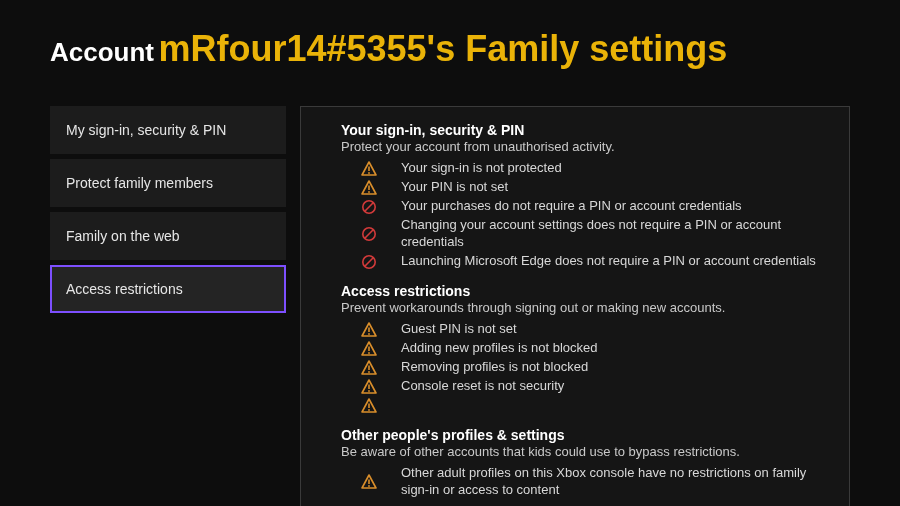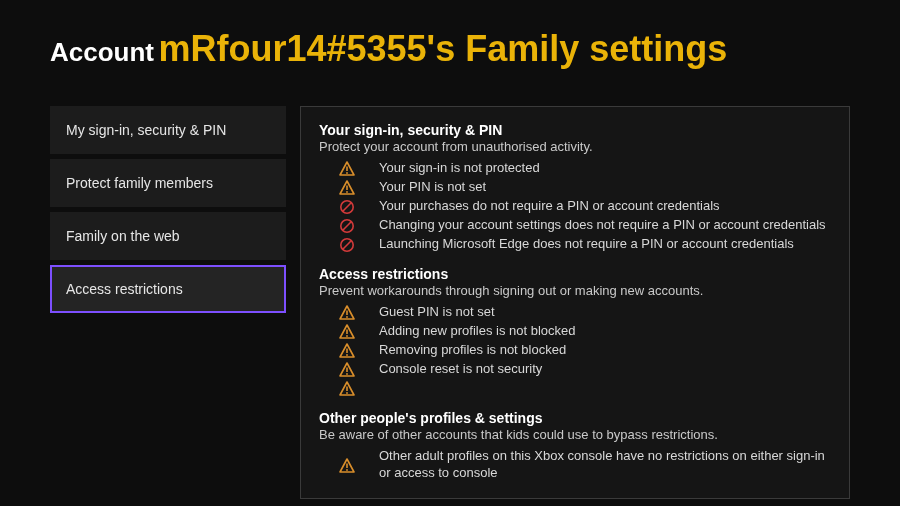--- a/index.html
+++ b/index.html
@@ -53,21 +53,21 @@
     background: #242424;
   }
   .panel {
     flex: 1;
     border: 1px solid #3a3a3a;
     background: #151515;
     padding: 14px 18px 16px 18px;
     font-size: 13px;
     line-height: 1.3;
   }
-  .section { margin-bottom: 12px; }
+  .section { margin-bottom: 12px; margin-left: 22px; }
   .section:last-child { margin-bottom: 0; }
   .section-title {
     font-weight: 600;
     color: #ffffff;
     font-size: 14px;
   }
   .section-sub {
     color: #c9c9c9;
     margin-bottom: 4px;
   }
@@ -222,18 +222,18 @@
           <div class="section-title">Other people's profiles &amp; settings</div>
           <div class="section-sub">Be aware of other accounts that kids could use to bypass restrictions.</div>
           <div class="row">
             <span class="icon">
               <svg viewBox="0 0 16 16" width="16" height="16">
                 <path d="M8 1 L15 14 L1 14 Z" fill="none" stroke="#d98e2b" stroke-width="1.6" stroke-linejoin="round"></path>
                 <line x1="8" y1="5.5" x2="8" y2="10" stroke="#d98e2b" stroke-width="1.6"></line>
                 <circle cx="8" cy="12" r="0.9" fill="#d98e2b"></circle>
               </svg>
             </span>
-            <span class="text">Other adult profiles on this Xbox console have no restrictions on either sign-in or access to console</span>
+            <span class="text">Other adult profiles on this Xbox console have no restrictions on family sign-in or access to content</span>
           </div>
         </div>
       </div>
   </div>
 </div>
 
 </body></html>

